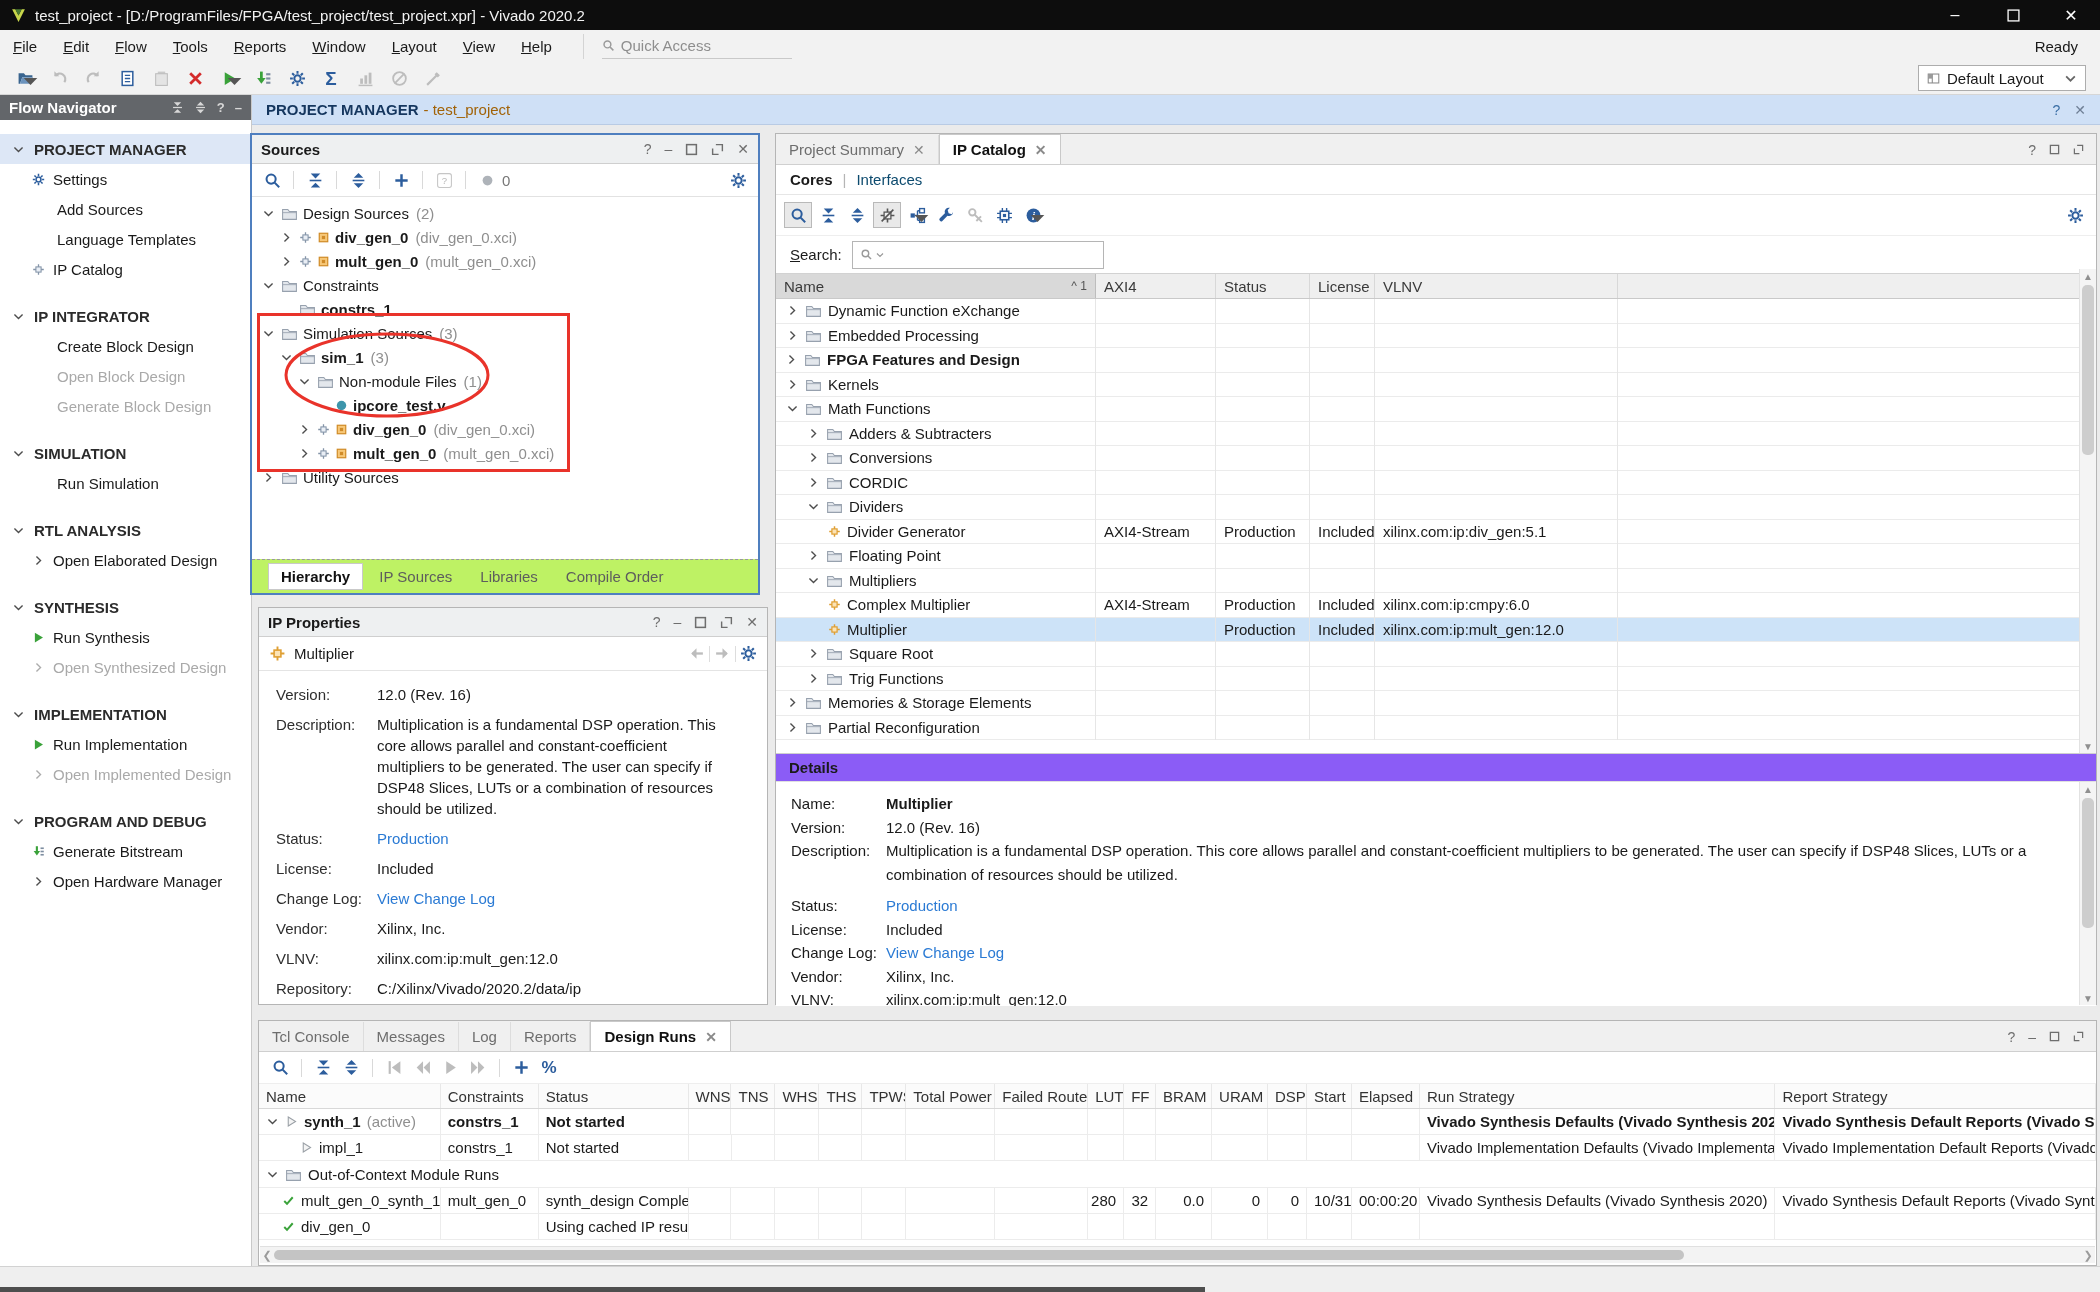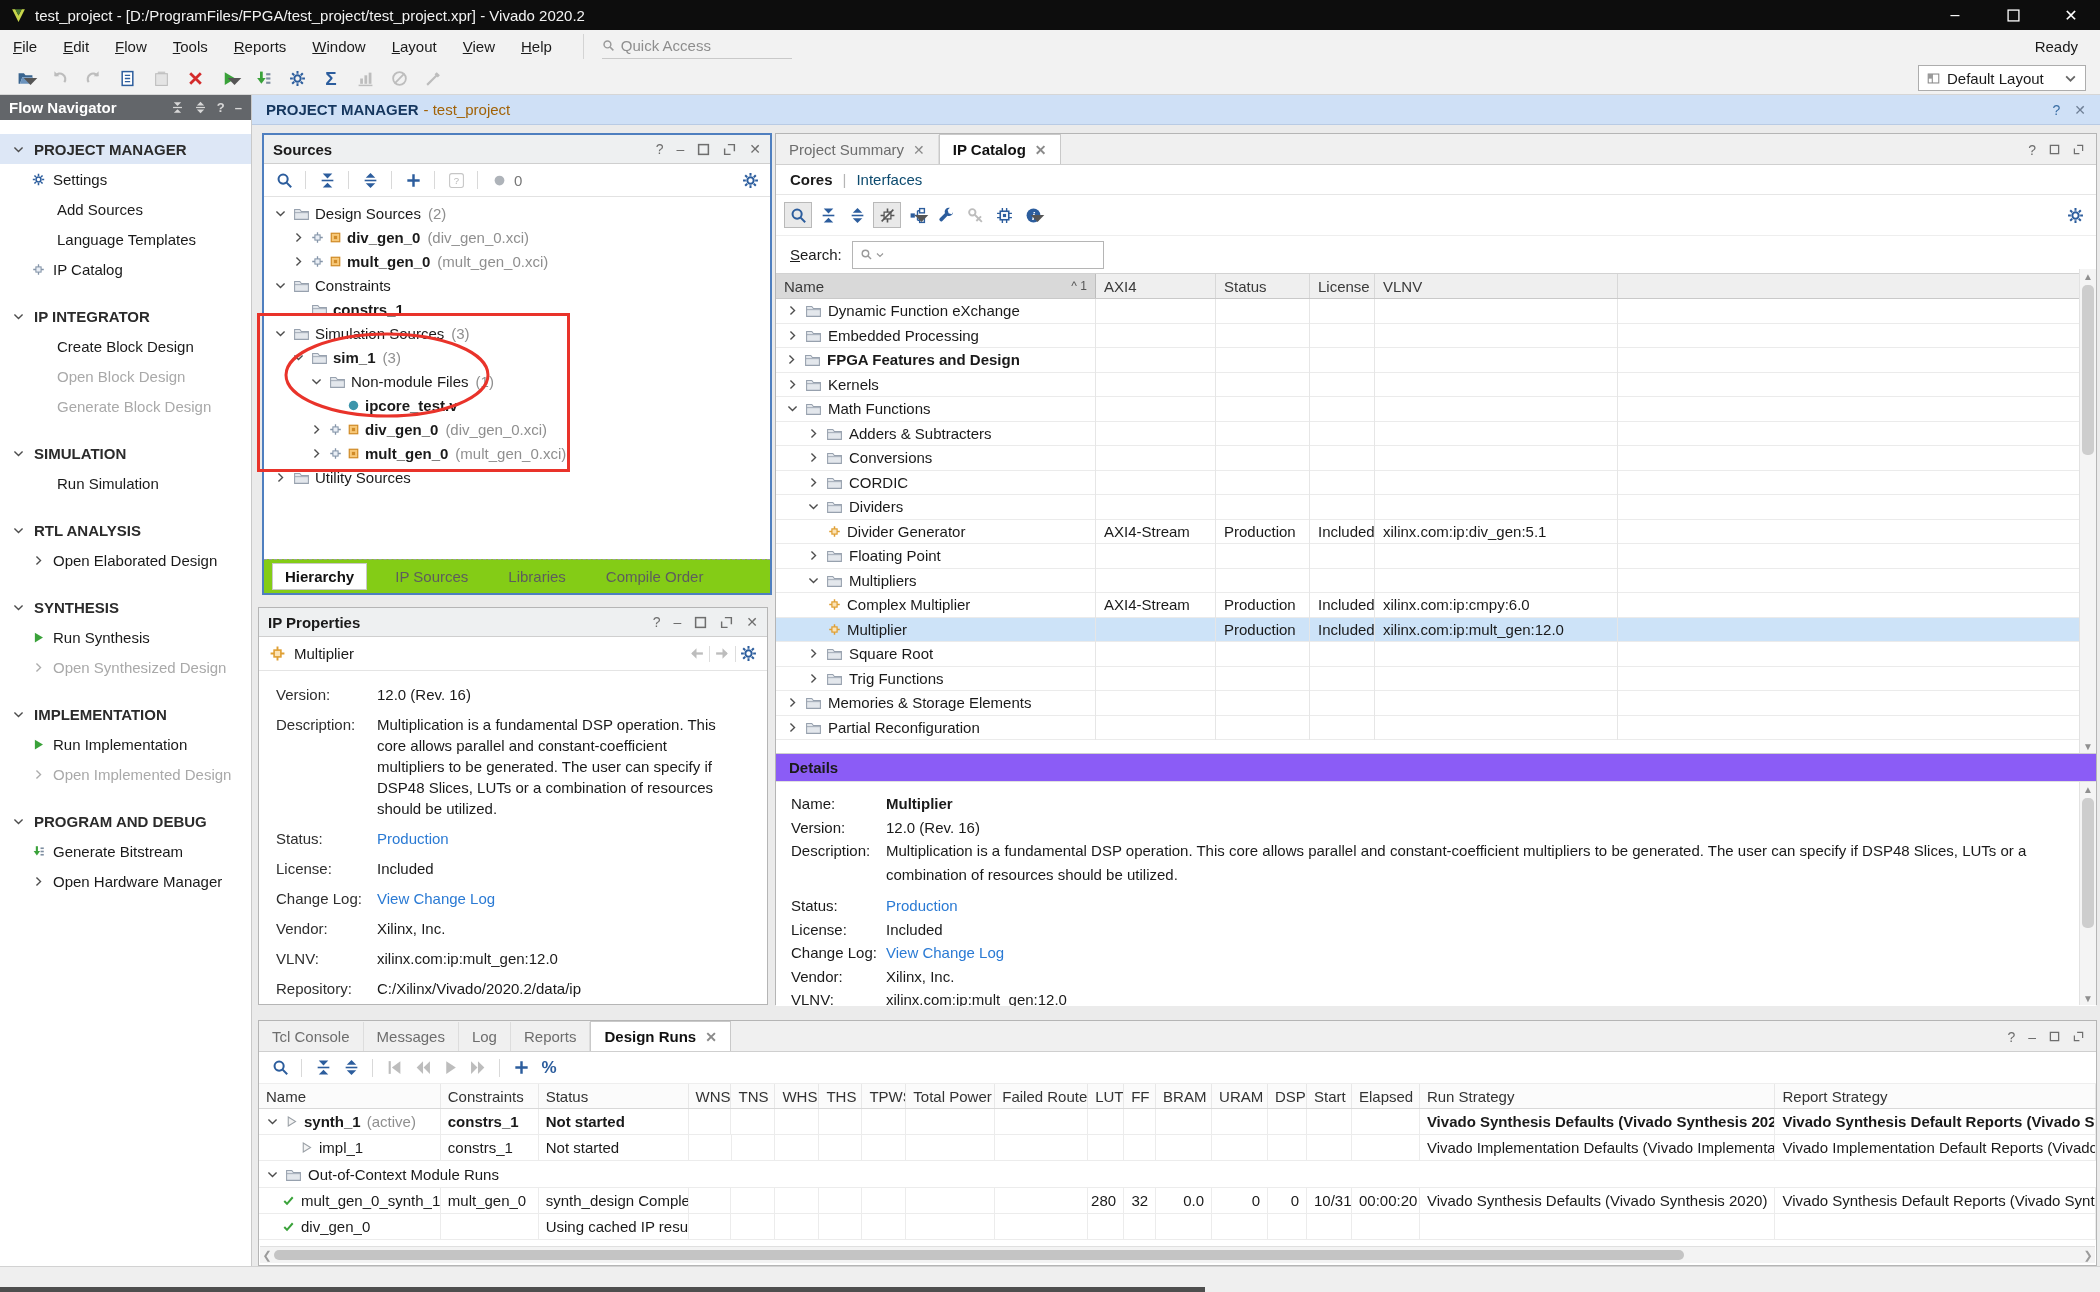--- a/index.html
+++ b/index.html
@@ -65,29 +65,29 @@
   .p-title{height:28px;background:#eef0f1;border-bottom:1px solid #cfcfcf;display:flex;align-items:center;
            padding:0 9px;font-weight:bold;}
   .p-title .r{margin-left:auto;display:flex;gap:13px;color:#6e6e6e;font-size:14px;align-items:center;font-weight:normal;}
   .ptool{height:32px;border-bottom:1px solid #e2e2e2;display:flex;align-items:center;padding:0 7px;gap:2px;}
   .ptool .sep{width:1px;height:18px;background:#d9d9d9;margin:0 6px;}
   .ptool .grow{flex:1;}
   .tbx{position:relative;width:26px;height:24px;display:flex;align-items:center;justify-content:center;}
   .tbx.boxed{border:1px solid #b9b9b9;background:#e9e9e9;}
 
   
-  .sources{left:262px;top:133px;width:510px;height:462px;border:2px solid #4f7fbf;}
+  .sources{left:250px;top:133px;width:510px;height:462px;border:2px solid #4f7fbf;}
   .tree{padding-top:4px;}
   .trow{height:24px;display:flex;align-items:center;gap:5px;}
   .trow .chev{width:16px;text-align:center;}
   .trow .nm{font-weight:bold;}
   .trow .nm.plain{font-weight:normal;}
   .trow .sfx{color:#8f8f8f;margin-left:2px;}
   .src-tabs{position:absolute;left:0;right:0;bottom:0;height:33px;border-top:1px dashed #9a9a9a;
-            display:flex;align-items:center;padding-left:8px;gap:16px;background:#84cc16;}
+            display:flex;align-items:center;padding-left:16px;gap:4px;background:#bef264;}
   .stab{padding:4px 12px;color:#5d5d5d;}
   .stab.act{border:1px solid #c9c9c9;background:#fff;font-weight:bold;color:#111;}
 
   
   .props{left:258px;top:607px;width:510px;height:398px;}
   .props-sub{height:33px;border-bottom:1px solid #e4e4e4;display:flex;align-items:center;gap:8px;padding:0 10px;}
   .props-sub .r{margin-left:auto;display:flex;align-items:center;gap:4px;}
   .fields{padding:13px 0 0 17px;}
   .frow{display:flex;margin-bottom:9px;line-height:21px;}
   .frow .fl{width:101px;flex:none;color:#2e2e2e;}

